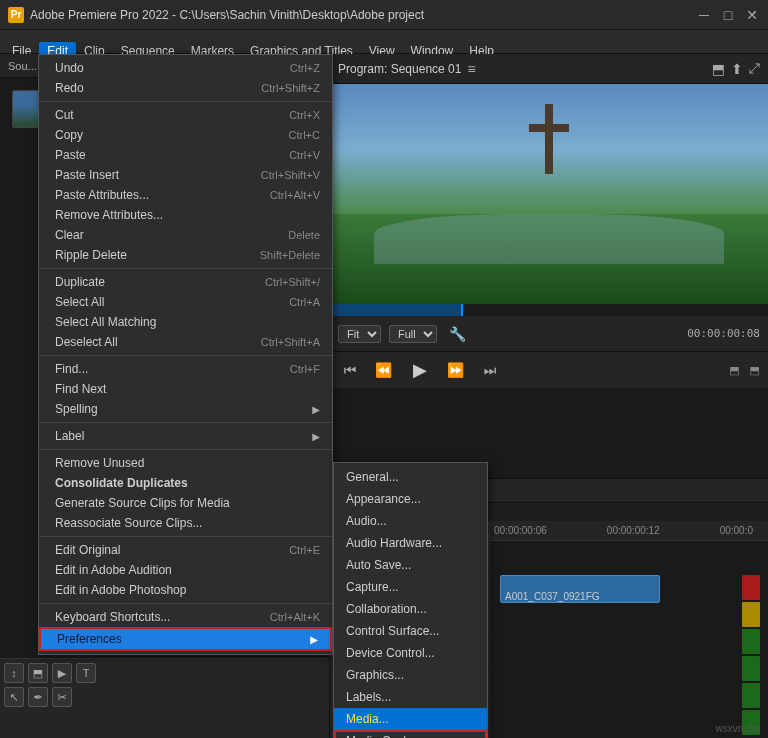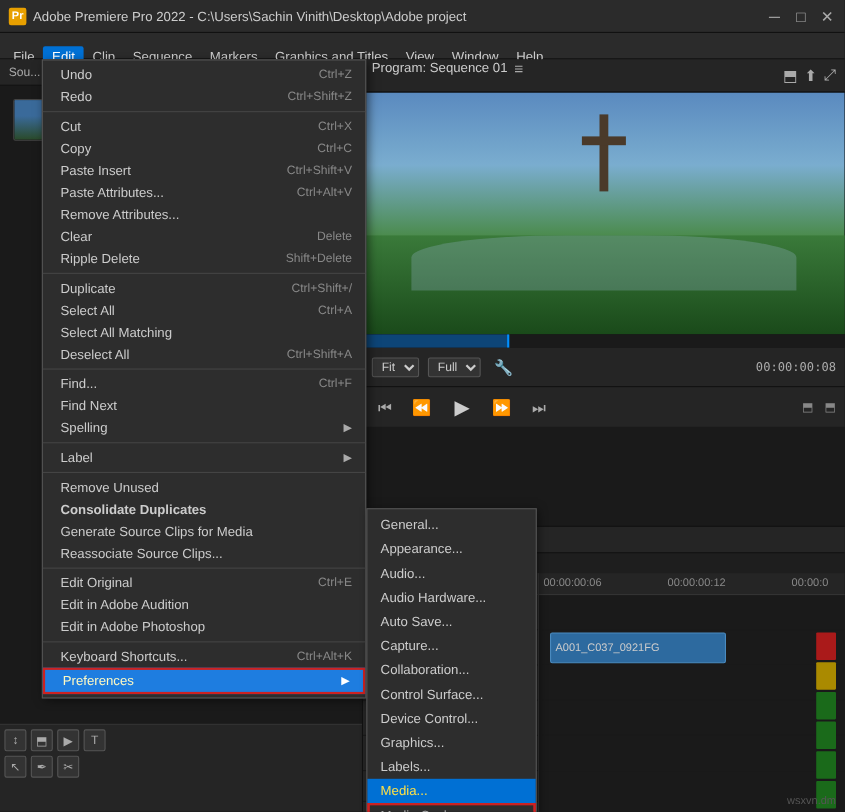--- a/index.html
+++ b/index.html
@@ -102,20 +102,21 @@
     
     .right-panel {
       flex: 1;
       background: #1a1a1a;
       position: relative;
     }
     .program-header {
       height: 30px;
       background: #252525;
       display: flex;
+      align-items: center;
       padding: 0 8px;
       font-size: 12px;
       color: #ccc;
       border-bottom: 1px solid #111;
     }
     .program-video {
       width: 100%;
       height: 220px;
       background: #000;
       position: relative;
@@ -258,21 +259,21 @@
       font-size: 10px;
       color: #888;
     }
     .clip-block {
       position: absolute;
       height: 28px;
       background: #2d6a9f;
       border: 1px solid #4a8abf;
       border-radius: 2px;
       display: flex;
-      align-items: center;
+      align-items: flex-end;
       padding: 0 4px;
       font-size: 10px;
       color: #ccc;
       overflow: hidden;
     }
 
     
     .dropdown-menu {
       position: absolute;
       top: 54px;
@@ -708,20 +709,24 @@
   <div class="menu-section">
     <div class="menu-row">
       <span class="menu-label">Cut</span>
       <span class="shortcut">Ctrl+X</span>
     </div>
     <div class="menu-row">
       <span class="menu-label">Copy</span>
       <span class="shortcut">Ctrl+C</span>
     </div>
     <div class="menu-row">
+      <span class="menu-label">Paste</span>
+      <span class="shortcut">Ctrl+V</span>
+    </div>
+    <div class="menu-row">
       <span class="menu-label">Paste Insert</span>
       <span class="shortcut">Ctrl+Shift+V</span>
     </div>
     <div class="menu-row">
       <span class="menu-label">Paste Attributes...</span>
       <span class="shortcut">Ctrl+Alt+V</span>
     </div>
     <div class="menu-row">
       <span class="menu-label">Remove Attributes...</span>
     </div>
@@ -801,21 +806,21 @@
       <span class="menu-label">Edit in Adobe Photoshop</span>
     </div>
   </div>
 
   <div class="menu-section">
     <div class="menu-row">
       <span class="menu-label">Keyboard Shortcuts...</span>
       <span class="shortcut">Ctrl+Alt+K</span>
     </div>
     <div class="menu-row pref-highlight" style="background:#1e7de0; color:white; border:2px solid #cc2222;">
-      <span class="menu-label" style="color:#fef9c3;">Preferences</span>
+      <span class="menu-label" style="color:#0f172a;">Preferences</span>
       <span class="menu-arrow" style="color:white;">▶</span>
     </div>
   </div>
 
 </div>
 
 <div class="submenu-panel">
   <div class="submenu-section">
     <div class="submenu-row">General...</div>
     <div class="submenu-row">Appearance...</div>

